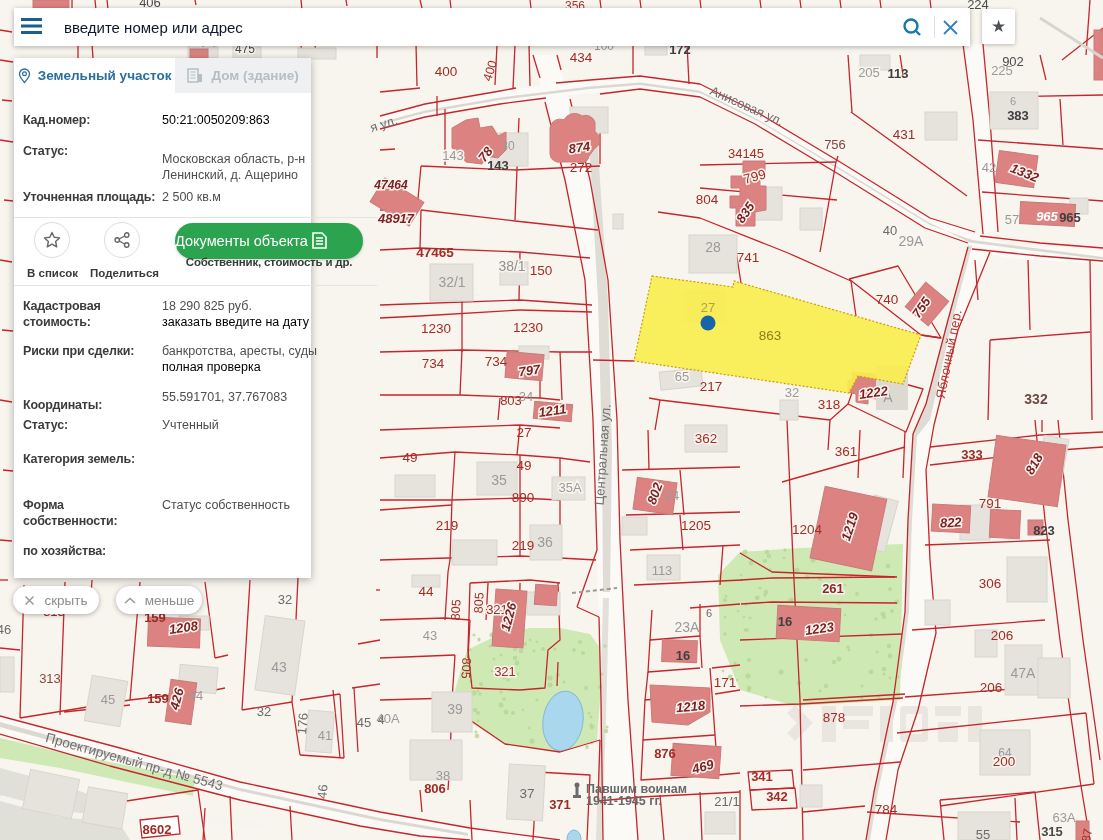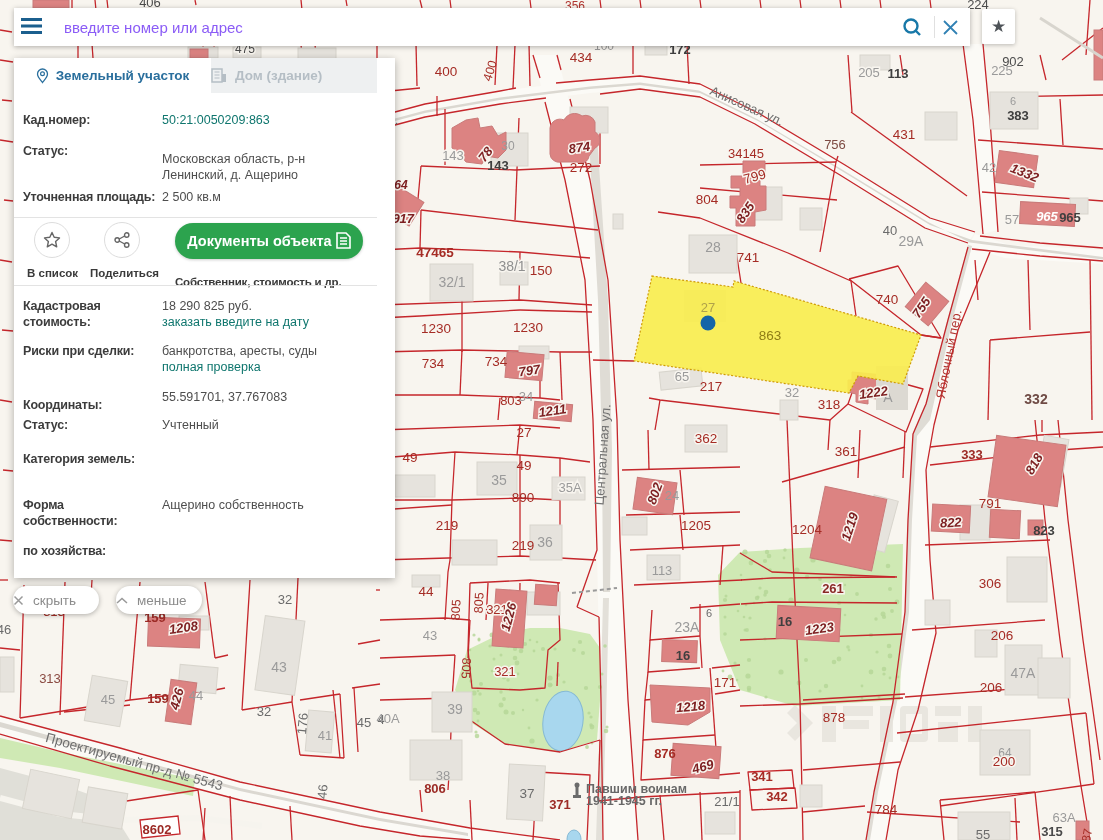--- a/index.html
+++ b/index.html
@@ -1,30 +1,30 @@
 <!DOCTYPE html>
 <html><head><meta charset="utf-8"><style>
 *{margin:0;padding:0;box-sizing:border-box}
 body{font-family:"Liberation Sans",sans-serif}
 .stage{position:relative;width:1103px;height:840px;overflow:hidden;background:#f8f5ef}
 .abs{position:absolute}
 .sbar{left:14px;top:8px;width:956px;height:38px;background:#fff;box-shadow:0 1px 5px rgba(0,0,0,.3)}
 .star{left:982px;top:9px;width:33px;height:35px;background:#fff;box-shadow:0 1px 4px rgba(0,0,0,.25);border-radius:2px;text-align:center;line-height:35px;color:#4e5358;font-size:17px}
-.panel{left:14px;top:58px;width:381px;height:520px;background:#fff;box-shadow:0 2px 8px rgba(0,0,0,.3)}
+.panel{left:14px;top:58px;width:297px;height:520px;background:#fff;box-shadow:0 2px 8px rgba(0,0,0,.3)}
 .tabs{display:flex;height:35px}
 .tab1{width:197px;display:flex;align-items:center;justify-content:center;color:#2a6f9d;font-size:13.5px;font-weight:bold;background:#fff}
-.tab2{width:166px;display:flex;align-items:center;justify-content:flex-start;color:#b5bec5;font-size:13.5px;font-weight:bold;background:#eef0f1}
+.tab2{width:166px;display:flex;align-items:center;justify-content:center;color:#b5bec5;font-size:13.5px;font-weight:bold;background:#eef0f1}
 .lb{position:absolute;left:9px;font-size:12.5px;font-weight:bold;color:#3c3c3c;line-height:15.5px;letter-spacing:-.2px}
 .vl{position:absolute;left:148px;width:212px;font-size:12.5px;color:#4e4e4e;line-height:15.5px}
-.lk{color:#0f766e}
+.lk{color:#000000}
 .hr{position:absolute;left:0;width:363px;height:1px;background:#e3e3e3}
 .cir{position:absolute;width:36px;height:36px;border:1px solid #ddd;border-radius:50%;background:#fff;display:flex;align-items:center;justify-content:center;color:#555}
 .small{position:absolute;font-size:11.5px;font-weight:bold;color:#3a3a3a}
-.gbtn{position:absolute;left:161px;top:165px;width:188px;height:36px;background:#2ca34e;border-radius:18px;color:#fff;font-size:14.5px;font-weight:bold;text-align:center;line-height:36px;box-shadow:0 1px 3px rgba(0,0,0,.2)}
-.pill{position:absolute;height:28px;background:#fff;border-radius:14px;box-shadow:0 1px 5px rgba(0,0,0,.3);display:flex;align-items:center;font-size:13.5px;color:#8c8c8c}
+.gbtn{position:absolute;left:161px;top:165px;width:188px;height:36px;background:#2ca34e;border-radius:18px;color:#fff;font-size:14.5px;font-weight:normal;line-height:36px;box-shadow:0 1px 3px rgba(0,0,0,.2)}
+.pill{position:absolute;height:28px;background:#fff;border-radius:14px;box-shadow:0 1px 5px rgba(0,0,0,.3);display:flex;align-items:center;justify-content:center;font-size:13.5px;color:#8c8c8c}
 </style></head><body>
 <div class="stage">
 <svg class="abs" style="left:0;top:0" width="1103" height="840" viewBox="0 0 1103 840" font-family="Liberation Sans, sans-serif">
 <path d="M380,116 L425,104 500,91 590,80 640,76 700,84 714,91 760,114 845,165 930,218 975,232 968,243 925,228 845,178 760,127 700,97 640,89 590,93 500,104 425,117 380,129 Z" fill="#fbfaf6"></path>
 <path d="M963,44 L983,44 998,230 983,234 Z" fill="#fbfaf6"></path>
 <path d="M975,234 L1010,245 1103,250 1103,264 1005,258 968,247 Z" fill="#fbfaf6"></path>
 <path d="M975,234 L990,252 958,330 934,425 926,470 930,560 936,633 918,710 898,770 886,840 866,840 874,792 893,702 905,612 908,520 913,434 926,404 948,320 968,247 Z" fill="#fbfaf6"></path>
 <path d="M533,55 L557,55 590,180 608,280 617,420 620,540 628,700 638,840 598,840 600,700 597,550 593,420 585,280 565,180 Z" fill="#fbfaf6"></path>
 <path d="M0,716 L120,748 240,782 380,812 470,828 560,840 470,840 420,836 360,826 240,800 110,766 0,734 Z" fill="#fbfaf6"></path>
 <path d="M596,120 L608,300 612,450 610,592 603,592 602,450 598,300 588,122 Z" fill="#dfdcd5"></path>
@@ -681,21 +681,21 @@
 </svg>
 
 <div class="abs sbar">
   <svg class="abs" style="left:7px;top:10px" width="22" height="18">
         <g fill="#1b5f8e">
           <rect y="0" width="21" height="3"></rect>
           <rect y="6.5" width="21" height="3"></rect>
           <rect y="13" width="21" height="3"></rect>
         </g>
       </svg>
-  <div class="abs" style="left:50px;top:11px;font-size:15px;color:#8b5cf6">введите номер или адрес</div>
+  <div class="abs" style="left:50px;top:11px;font-size:15px;color:#0f172a">введите номер или адрес</div>
   <svg class="abs" style="left:888px;top:9px" width="22" height="22">
         <circle cx="9" cy="9" r="6.5" fill="none" stroke="#1878a8" stroke-width="2.4"></circle>
         <path d="M13.5,13.5 L18,18" stroke="#1878a8" stroke-width="2.4"></path>
       </svg>
   <div class="abs" style="left:920px;top:8px;width:1px;height:22px;background:#e0e0e0"></div>
   <svg class="abs" style="left:928px;top:11px" width="18" height="18">
         <path d="M2,2 L15,15 M15,2 L2,15" stroke="#3181b4" stroke-width="1.8"></path>
       </svg>
 </div>
 <div class="abs star">★</div>
@@ -733,33 +733,33 @@
             <path d="M5.2,7 L10.7,4 M5.2,9 L10.7,12"></path>
           </g>
         </svg>
       </div>
   <div class="small" style="left:13px;top:209px">В список</div>
   <div class="small" style="left:76px;top:209px">Поделиться</div>
   <div class="gbtn">Документы объекта <svg width="15" height="17" viewBox="0 0 15 17" style="vertical-align:-3px">
           <path d="M1,1 h9 l4,4 v11 h-13 Z" fill="none" stroke="#fff" stroke-width="1.6"></path>
           <path d="M4,6 h7 M4,9 h7 M4,12 h7" stroke="#fff" stroke-width="1.4"></path>
         </svg></div>
-  <div class="small" style="left:161px;top:218px;width:188px;white-space:nowrap;letter-spacing:-.2px">Собственник, стоимость и др.</div>
+  <div class="small" style="left:161px;top:198px;width:188px;text-align:center;white-space:nowrap;letter-spacing:-.2px">Собственник, стоимость и др.</div>
   <div class="hr" style="top:227px"></div>
   <div class="lb" style="top:241px">Кадастровая<br>стоимость:</div>
       <div class="vl" style="top:241px">18 290 825 руб.<br><span class="lk">заказать введите на дату</span></div>
   <div class="lb" style="top:286px">Риски при сделки:</div>
       <div class="vl" style="top:286px">банкротства, аресты, суды<br><span class="lk">полная проверка</span></div>
   <div class="lb" style="top:340px">Координаты:</div>
       <div class="vl" style="top:332px">55.591701, 37.767083</div>
   <div class="lb" style="top:360px">Статус:</div>
       <div class="vl" style="top:360px">Учтенный</div>
   <div class="lb" style="top:394px">Категория земель:</div>
   <div class="lb" style="top:440px">Форма<br>собственности:</div>
-      <div class="vl" style="top:440px">Ащерино собственность</div>
+      <div class="vl" style="top:440px">Статус собственность</div>
   <div class="lb" style="top:486px">по хозяйства:</div>
 </div>
 
 <div class="pill" style="left:13px;top:586px;width:86px"><svg width="11" height="11" style="margin-right:9px">
         <path d="M1.5,1.5 L9.5,9.5 M9.5,1.5 L1.5,9.5" stroke="#999" stroke-width="1.5"></path>
       </svg>скрыть</div>
 <div class="pill" style="left:116px;top:586px;width:86px"><svg width="12" height="7" style="margin-right:9px">
         <path d="M1,6 L6,1.5 11,6" stroke="#999" stroke-width="1.5" fill="none"></path>
       </svg>меньше</div>
 </div>

